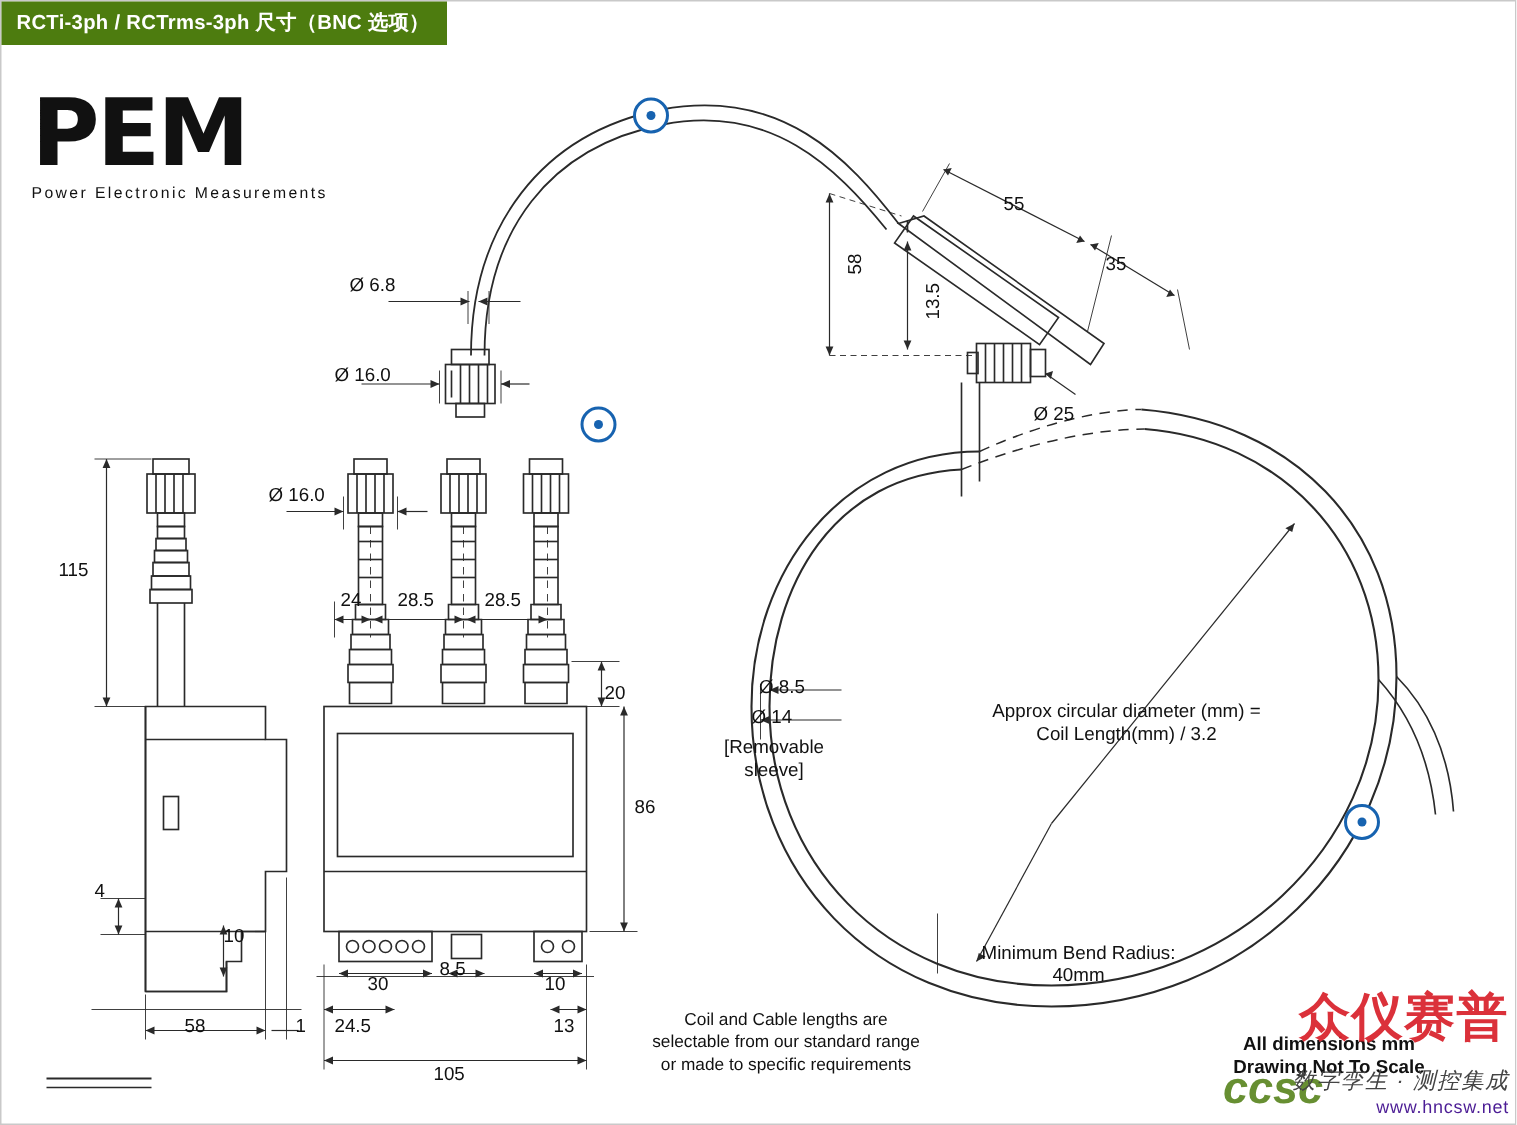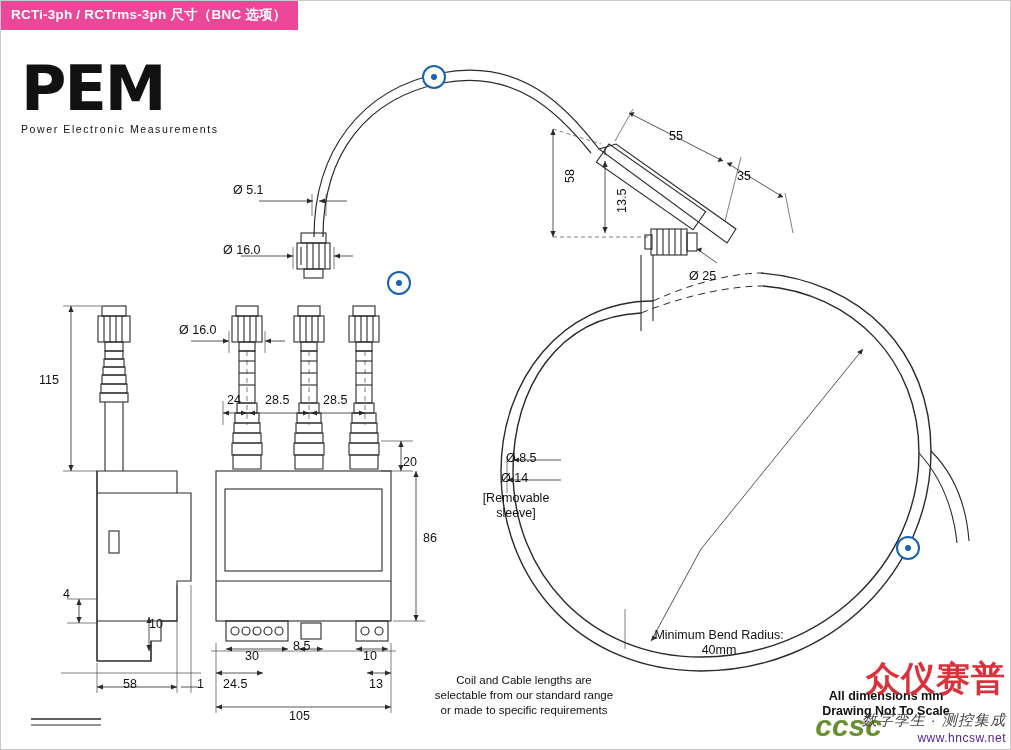--- a/index.html
+++ b/index.html
@@ -11,21 +11,21 @@
     position:relative;
   }
   #page{
     position:absolute;inset:0;
     border:1px solid #c9c9c9;
     box-sizing:border-box;
   }
   
   .title-bar{
     position:absolute;left:0;top:0;
-    background:#ec4899;
+    background:#4d7c0f;
     color:#ffffff;
     font-size:13.5px;
     font-weight:bold;
     padding:5px 12px 6px 10px;
     letter-spacing:.2px;
     white-space:nowrap;
   }
   
   .logo{
     position:absolute;left:20px;top:60px;
@@ -395,21 +395,21 @@
 
       <line x1="30" y1="718" x2="100" y2="718" stroke-width="1.4"></line>
       <line x1="30" y1="724" x2="100" y2="724" stroke-width="1"></line>
     </g>
   </svg>
 
   <div class="callout" style="left:421px;top:64px;"></div>
   <div class="callout" style="left:386px;top:270px;"></div>
   <div class="callout" style="left:895px;top:535px;"></div>
 
-  <div class="lbl" style="left:232px;top:182px;">Ø 5.1</div>
+  <div class="lbl" style="left:232px;top:182px;">Ø 6.8</div>
   <div class="lbl" style="left:222px;top:242px;">Ø 16.0</div>
   <div class="lbl" style="left:178px;top:322px;">Ø 16.0</div>
 
   <div class="lbl" style="left:38px;top:372px;">115</div>
   <div class="lbl" style="left:226px;top:392px;">24</div>
   <div class="lbl" style="left:264px;top:392px;">28.5</div>
   <div class="lbl" style="left:322px;top:392px;">28.5</div>
   <div class="lbl" style="left:402px;top:438px;margin-top:16px;">20</div>
   <div class="lbl" style="left:422px;top:530px;">86</div>
   <div class="lbl" style="left:62px;top:586px;">4</div>
@@ -429,20 +429,24 @@
   <div class="lbl rot" style="left:614px;top:212px;">13.5</div>
   <div class="lbl" style="left:688px;top:268px;">Ø 25</div>
   <div class="lbl" style="left:505px;top:450px;">Ø 8.5</div>
   <div class="lbl" style="left:500px;top:470px;text-align:center;">Ø 14</div>
 
   <div class="block" style="left:470px;top:490px;width:90px;">
     <div>[Removable</div>
     <div>sleeve]</div>
   </div>
 
+  <div class="block" style="left:620px;top:466px;width:260px;">
+    <div>Approx circular diameter (mm) =</div>
+    <div>Coil Length(mm) / 3.2</div>
+  </div>
 
   <div class="block" style="left:608px;top:627px;width:220px;">
     <div>Minimum Bend Radius:</div>
     <div>40mm</div>
   </div>
 
   <div class="block small" style="left:418px;top:672px;width:210px;font-size:11.5px;">
     <div>Coil and Cable lengths are</div>
     <div>selectable from our standard range</div>
     <div>or made to specific requirements</div>

